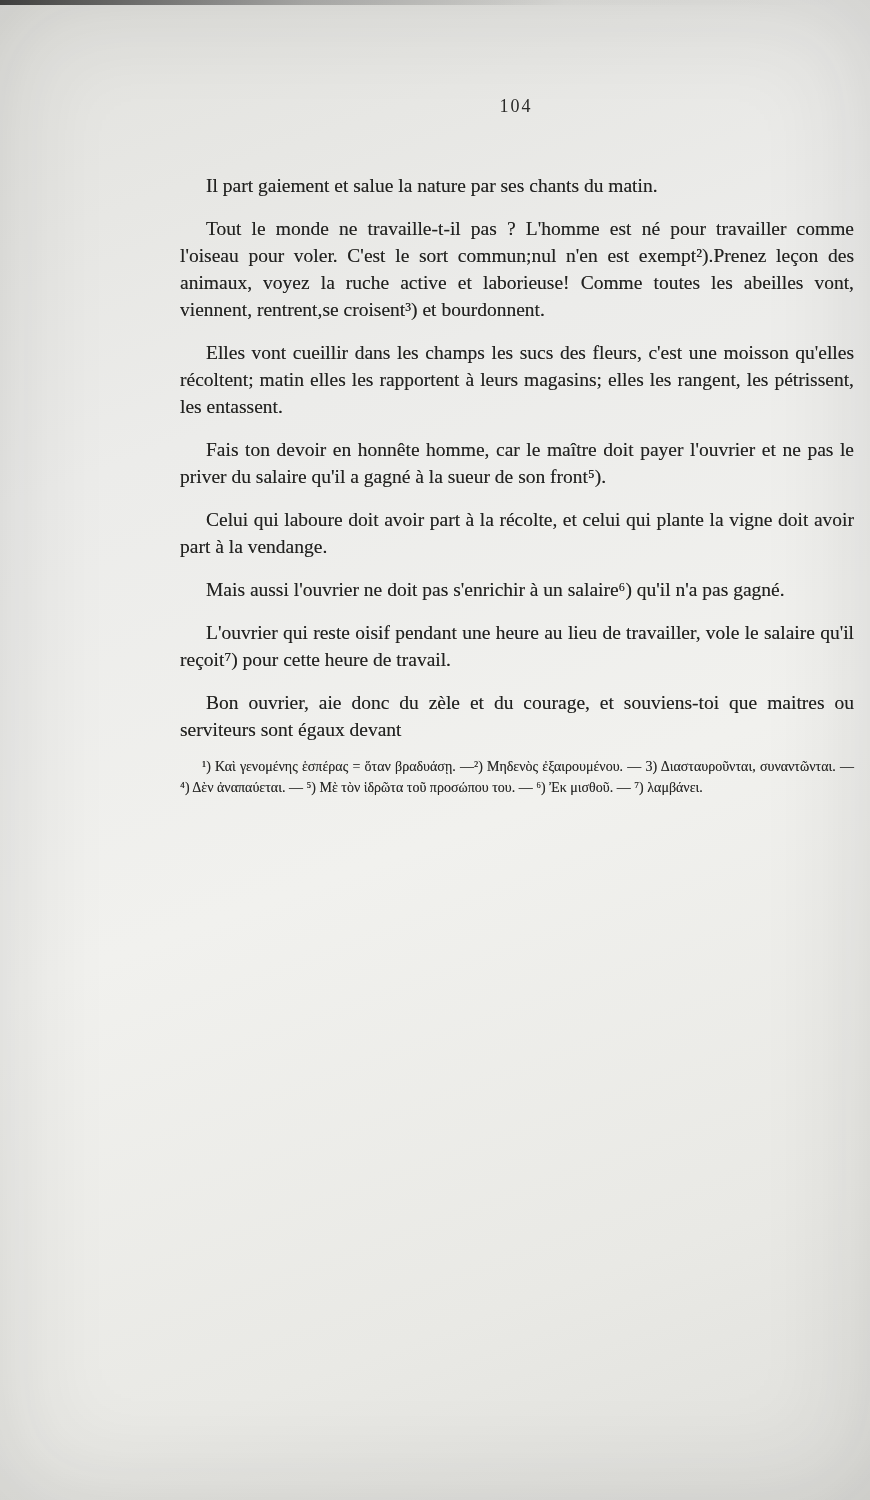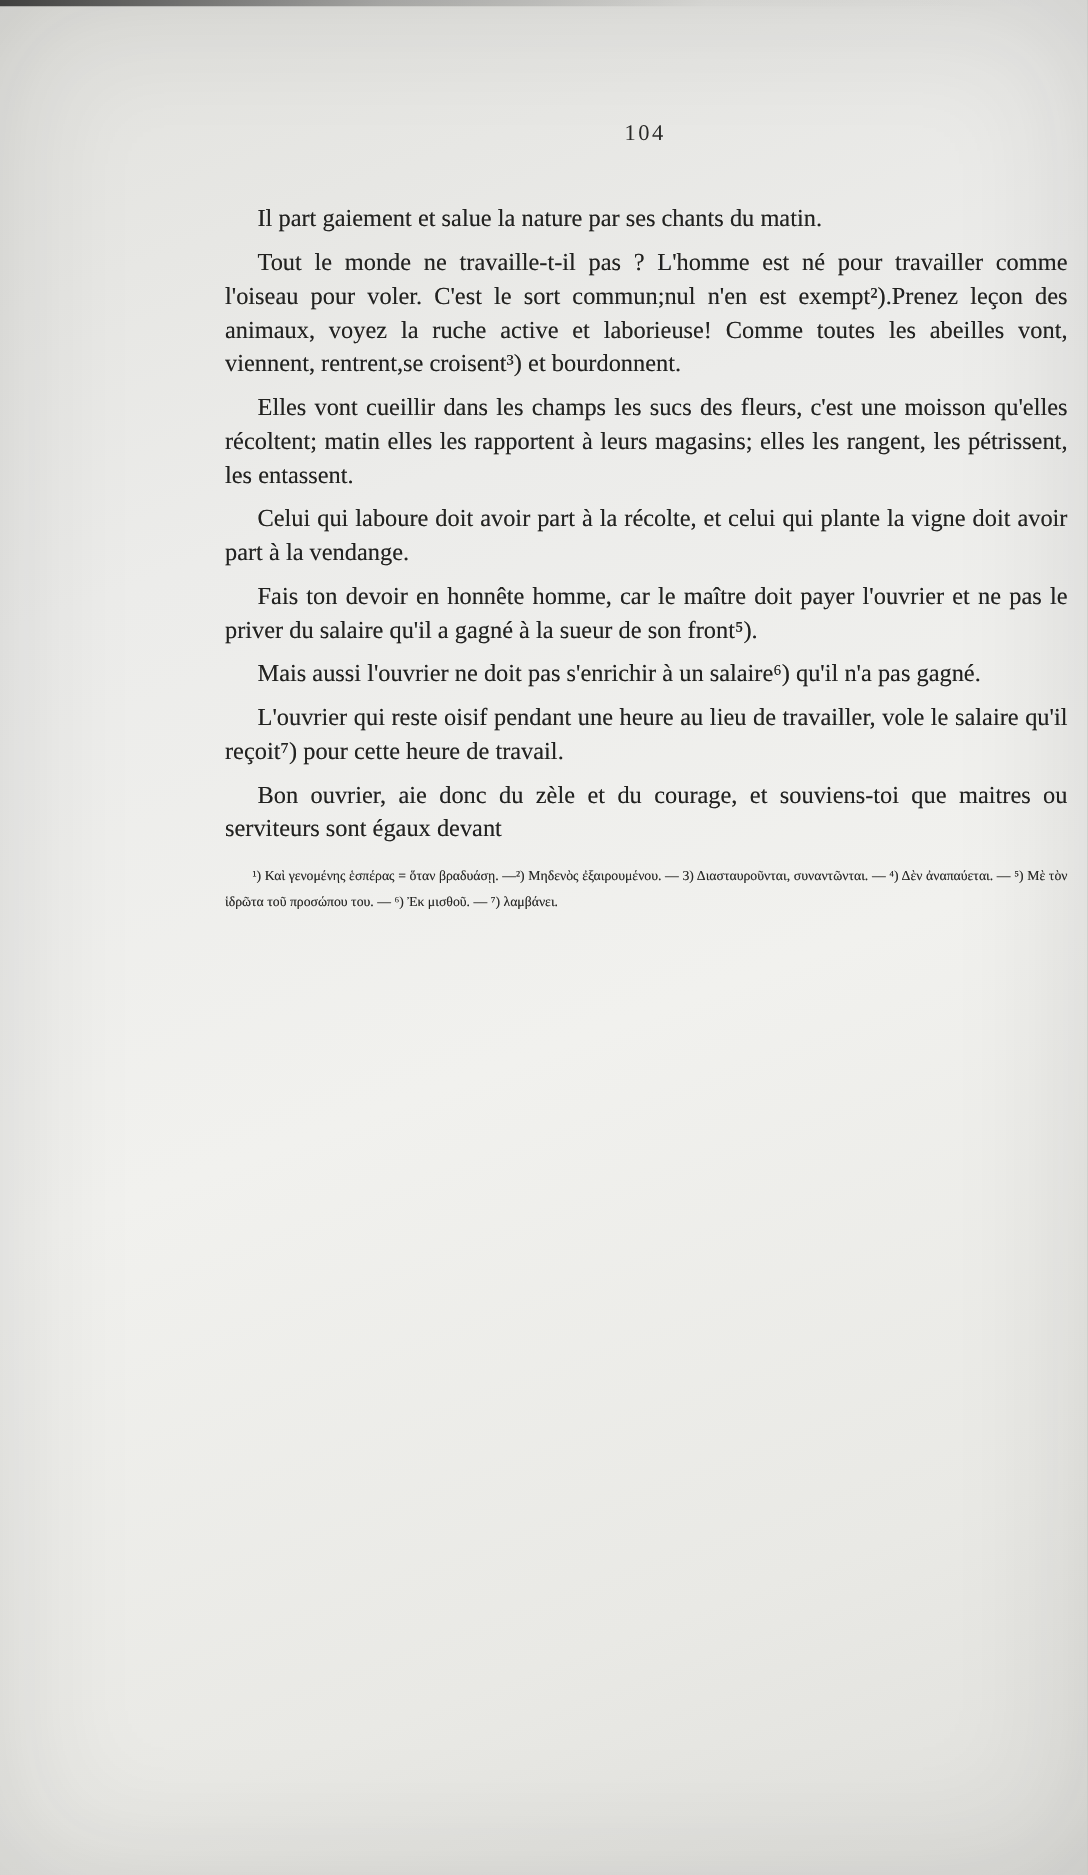--- a/index.html
+++ b/index.html
@@ -40,45 +40,45 @@
     top: 156px;
     left: 180px;
     width: 674px;
     color: #222220;
     font-size: 19.5px;
     line-height: 27px;
     text-align: justify;
     text-shadow: 0 0 0.4px rgba(20,20,20,0.45);
   }
   .para {
-    margin: 6px 0 8px 0;
+    margin: 16px 0 8px 0;
     text-indent: 26px;
   }
   .footnotes {
     margin-top: 14px;
-    font-size: 11px;
+    font-size: 14px;
     line-height: 20.5px;
     text-indent: 22px;
     color: #282826;
     text-align: justify;
   }
 </style>
 </head>
 <body>
 
 <div class="page">
   <div class="scan-edge-top"></div>
 
   <div class="page-number">104</div>
 
   <div class="text-block">
     <p class="para">Il part gaiement et salue la nature par ses chants du matin.</p>
     <p class="para">Tout le monde ne travaille-t-il pas ? L'homme est né pour travailler comme l'oiseau pour voler. C'est le sort commun;nul n'en est exempt²).Prenez leçon des animaux, voyez la ruche active et laborieuse! Comme toutes les abeilles vont, viennent, rentrent,se croisent³) et bourdonnent.</p>
     <p class="para">Elles vont cueillir dans les champs les sucs des fleurs, c'est une moisson qu'elles récoltent; matin elles les rapportent à leurs magasins; elles les rangent, les pétrissent, les entassent.</p>
+    <p class="para">Fais ton devoir en honnête homme, car le maître doit payer l'ouvrier et ne pas le priver du salaire qu'il a gagné à la sueur de son front⁵).</p>
     <p class="para">Celui qui laboure doit avoir part à la récolte, et celui qui plante la vigne doit avoir part à la vendange.</p>
-    <p class="para">Fais ton devoir en honnête homme, car le maître doit payer l'ouvrier et ne pas le priver du salaire qu'il a gagné à la sueur de son front⁵).</p>
     <p class="para">Mais aussi l'ouvrier ne doit pas s'enrichir à un salaire⁶) qu'il n'a pas gagné.</p>
     <p class="para">L'ouvrier qui reste oisif pendant une heure au lieu de travailler, vole le salaire qu'il reçoit⁷) pour cette heure de travail.</p>
     <p class="para">Bon ouvrier, aie donc du zèle et du courage, et souviens-toi que maitres ou serviteurs sont égaux devant</p>
 
     <div class="footnotes">¹) Καὶ γενομένης ἑσπέρας = ὅταν βραδυάσῃ. —²) Μηδενὸς ἐξαιρουμένου. — 3) Διασταυροῦνται, συναντῶνται. — ⁴) Δὲν ἀναπαύεται. — ⁵) Μὲ τὸν ἱδρῶτα τοῦ προσώπου του. — ⁶) Ἐκ μισθοῦ. — ⁷) λαμβάνει.</div>
   </div>
 </div>
 
 </body></html>

